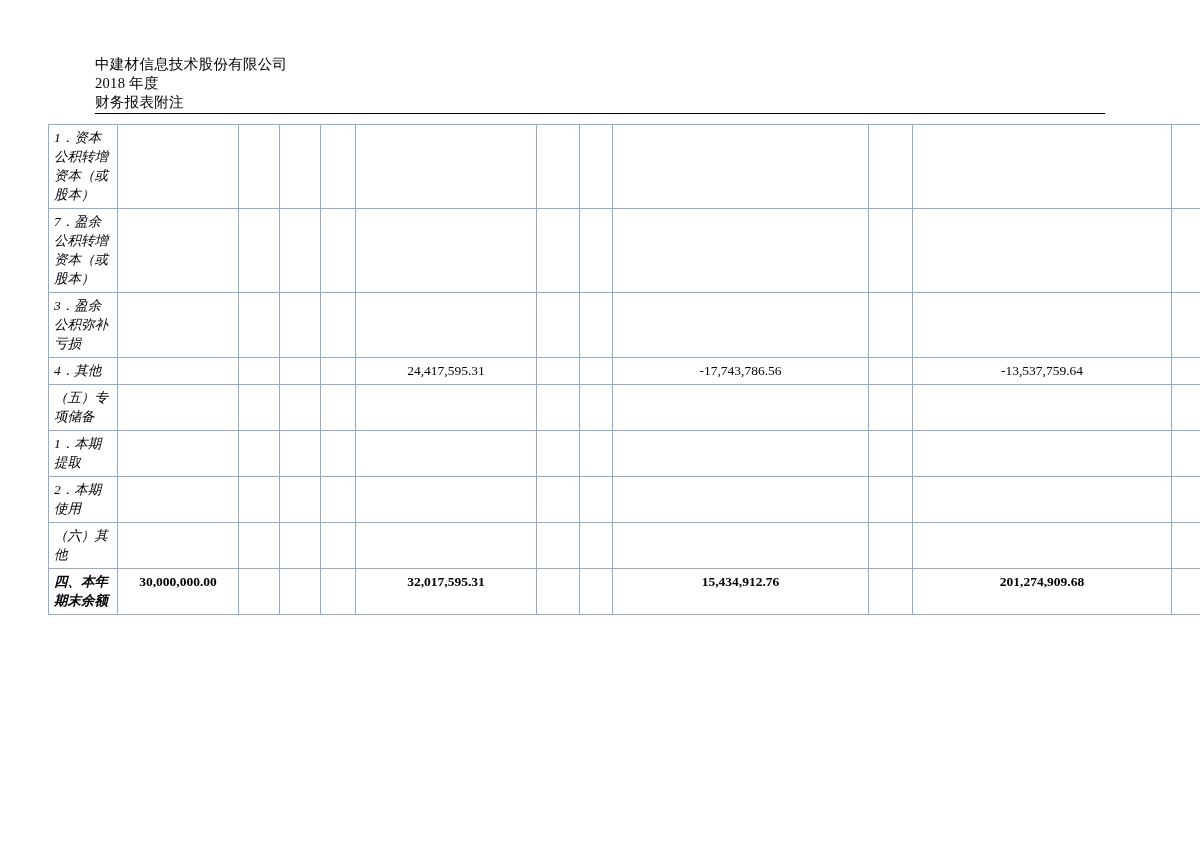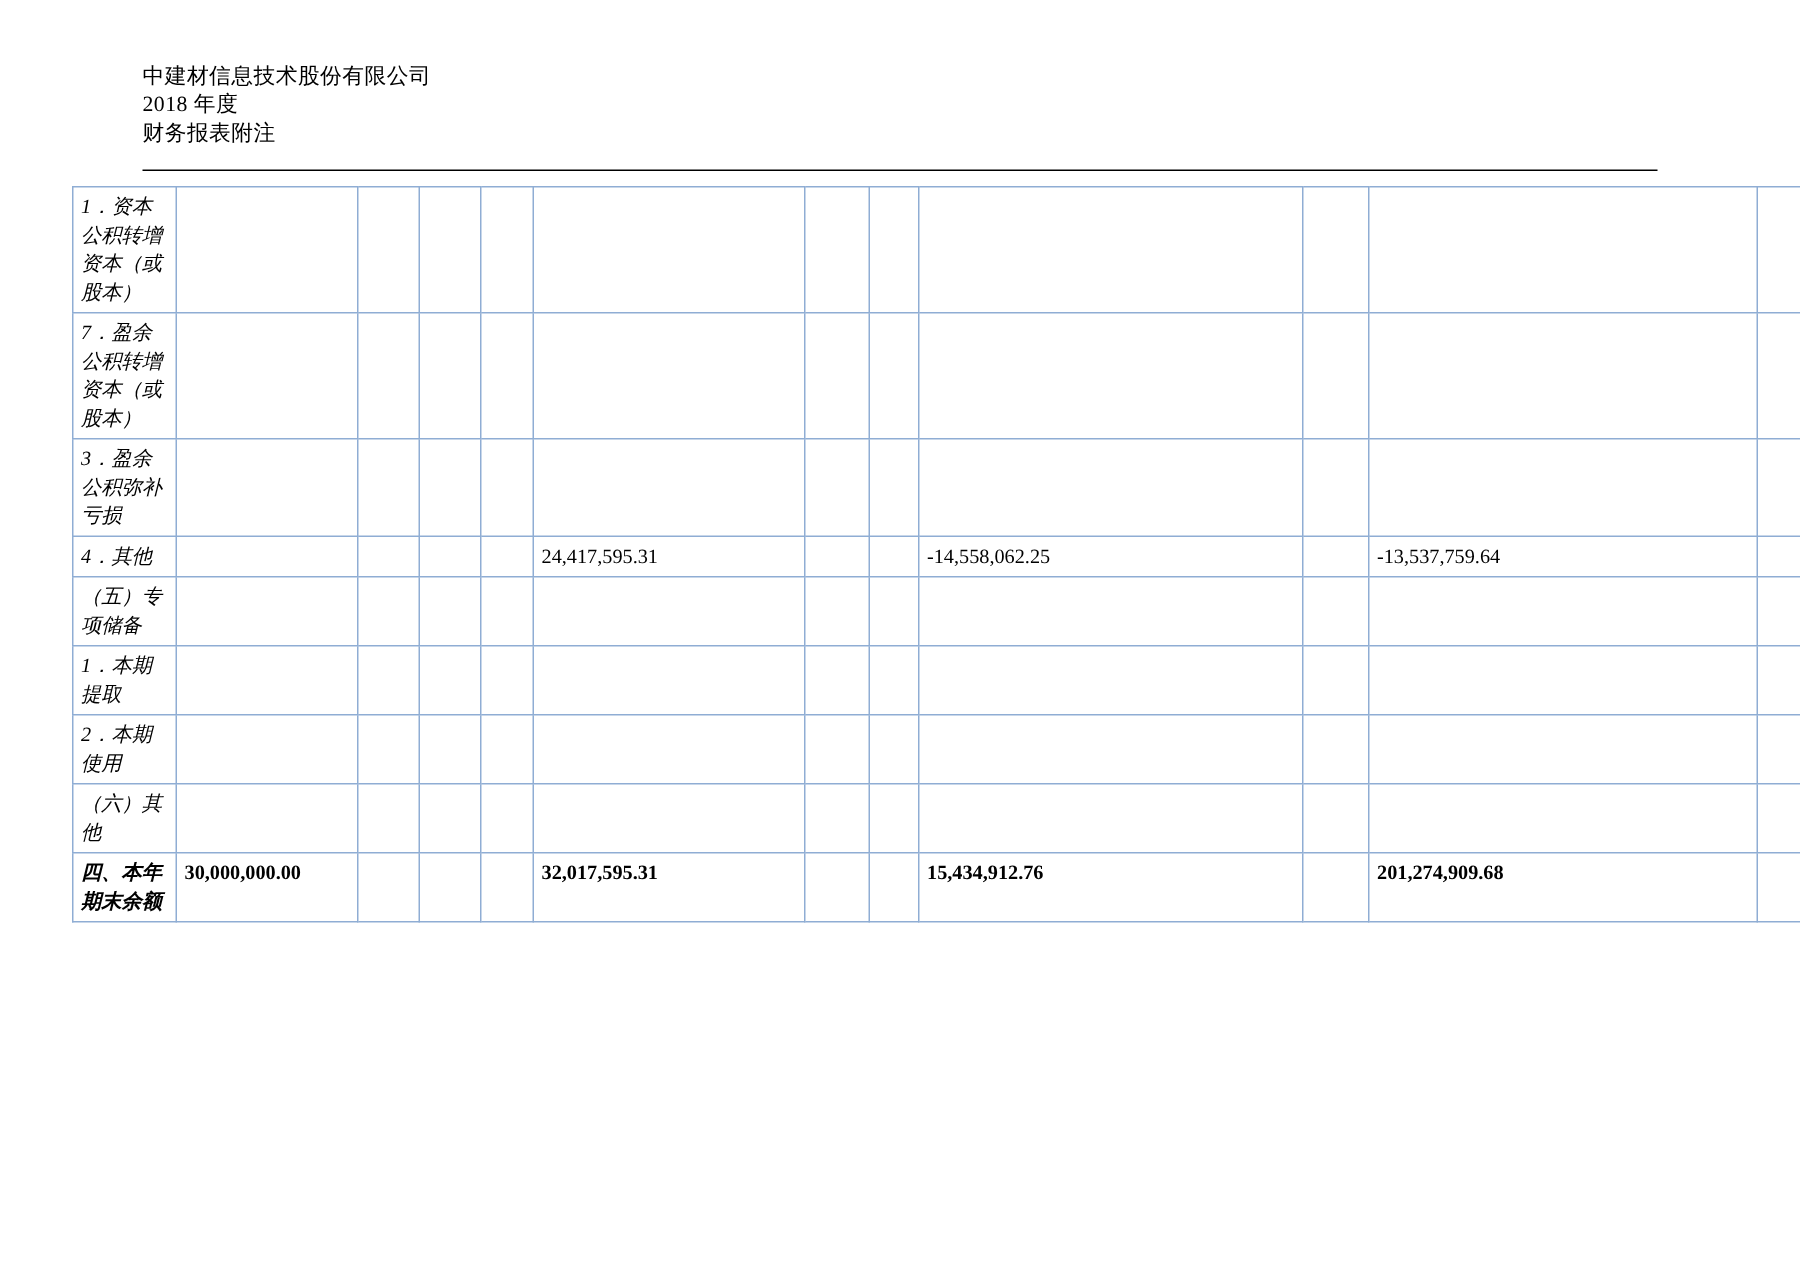--- a/index.html
+++ b/index.html
@@ -13,21 +13,21 @@
   .page {
     position: relative;
     width: 1200px;
     height: 848px;
     background: #ffffff;
     overflow: hidden;
   }
   .header {
     position: absolute;
     left: 95px;
-    top: 42px;
+    top: 55px;
     font-size: 14.5px;
     line-height: 19px;
     color: #000;
     white-space: nowrap;
   }
   .header div {
     font-family: "Liberation Serif", serif;
   }
   .header .hline {
     letter-spacing: 0.3px;
@@ -71,21 +71,21 @@
   td.c4  { width: 30px; }
   td.c5  { width: 24px; }
   td.c6  { width: 170px; }
   td.c7  { width: 32px; }
   td.c8  { width: 22px; }
   td.c9  { width: 245px; }
   td.c10 { width: 33px; }
   td.c11 { width: 248px; }
   td.c12 { width: 30px; }
   .num {
-    text-align: left;
+    text-align: center;
     white-space: nowrap;
     font-family: "Liberation Sans", sans-serif;
     font-size: 13.5px;
     padding-right: 10px;
   }
   .bold td { font-weight: bold; }
   .bold .num { font-weight: bold; }
   .lbl-bold { font-weight: bold; margin-left: 37px; }
   .footer {
     position: absolute;
@@ -168,21 +168,21 @@
 
         <tr>
           <td class="lbl">4．其他</td>
           <td class="c2 num"></td>
           <td class="c3"></td>
           <td class="c4"></td>
           <td class="c5"></td>
           <td class="c6 num">24,417,595.31</td>
           <td class="c7"></td>
           <td class="c8"></td>
-          <td class="c9 num">-14,558,062.25</td>
+          <td class="c9 num">-17,743,786.56</td>
           <td class="c10"></td>
           <td class="c11 num">-13,537,759.64</td>
           <td class="c12"></td>
 
         </tr>
 
         <tr>
           <td class="lbl">（五）专项储备</td>
           <td class="c2 num"></td>
           <td class="c3"></td>

